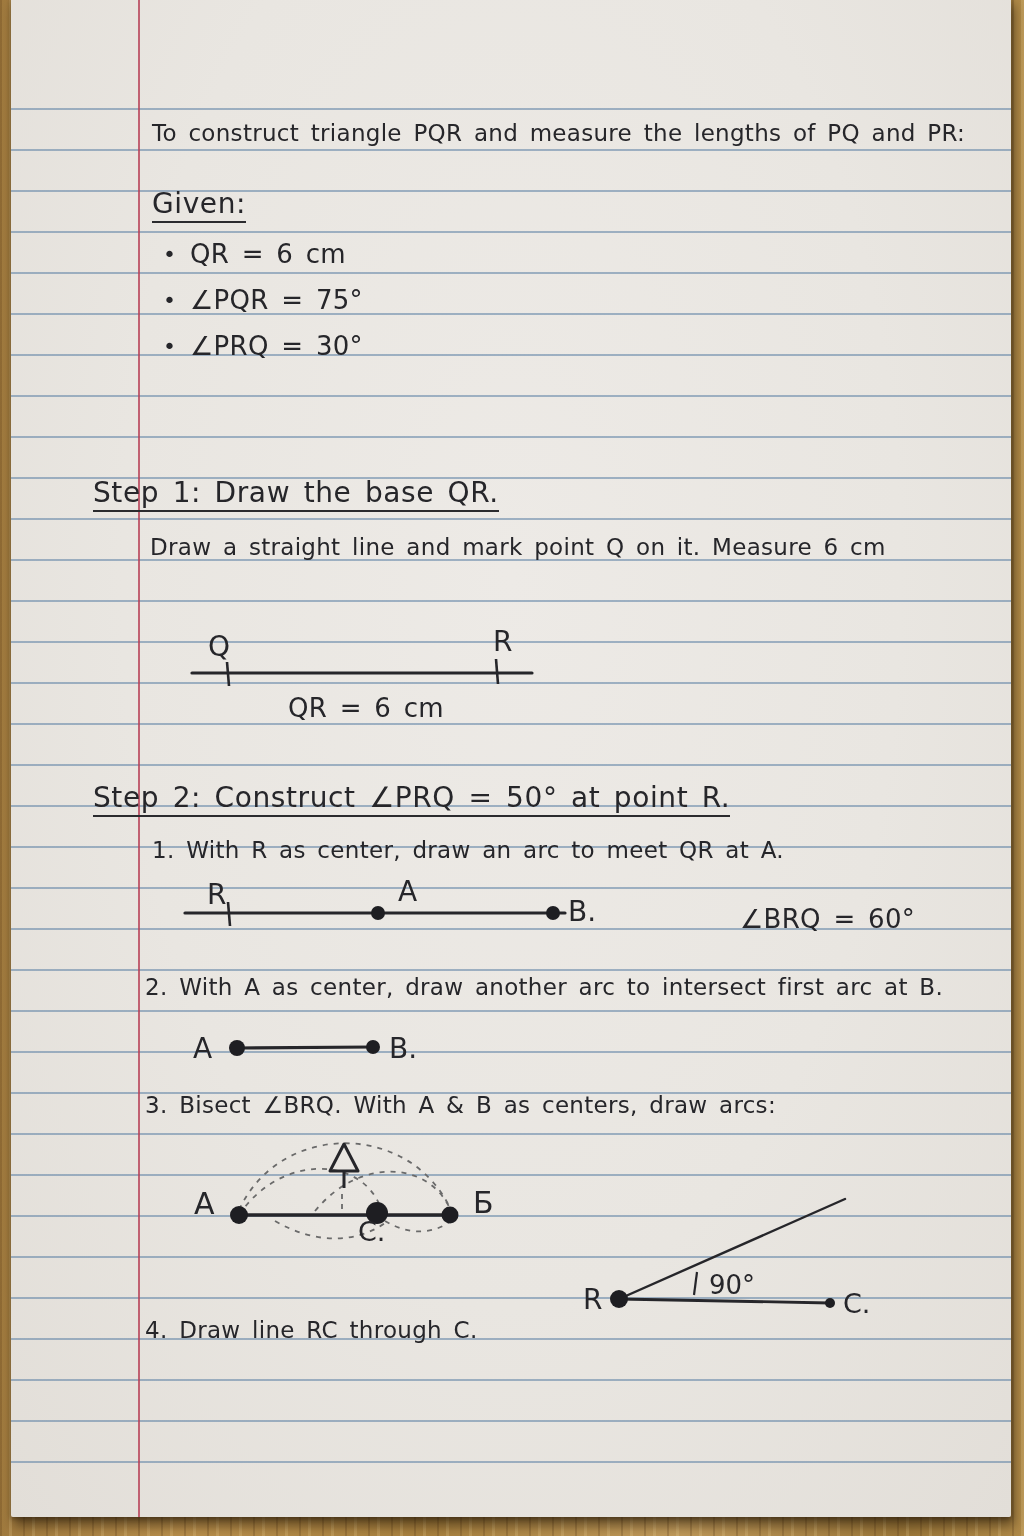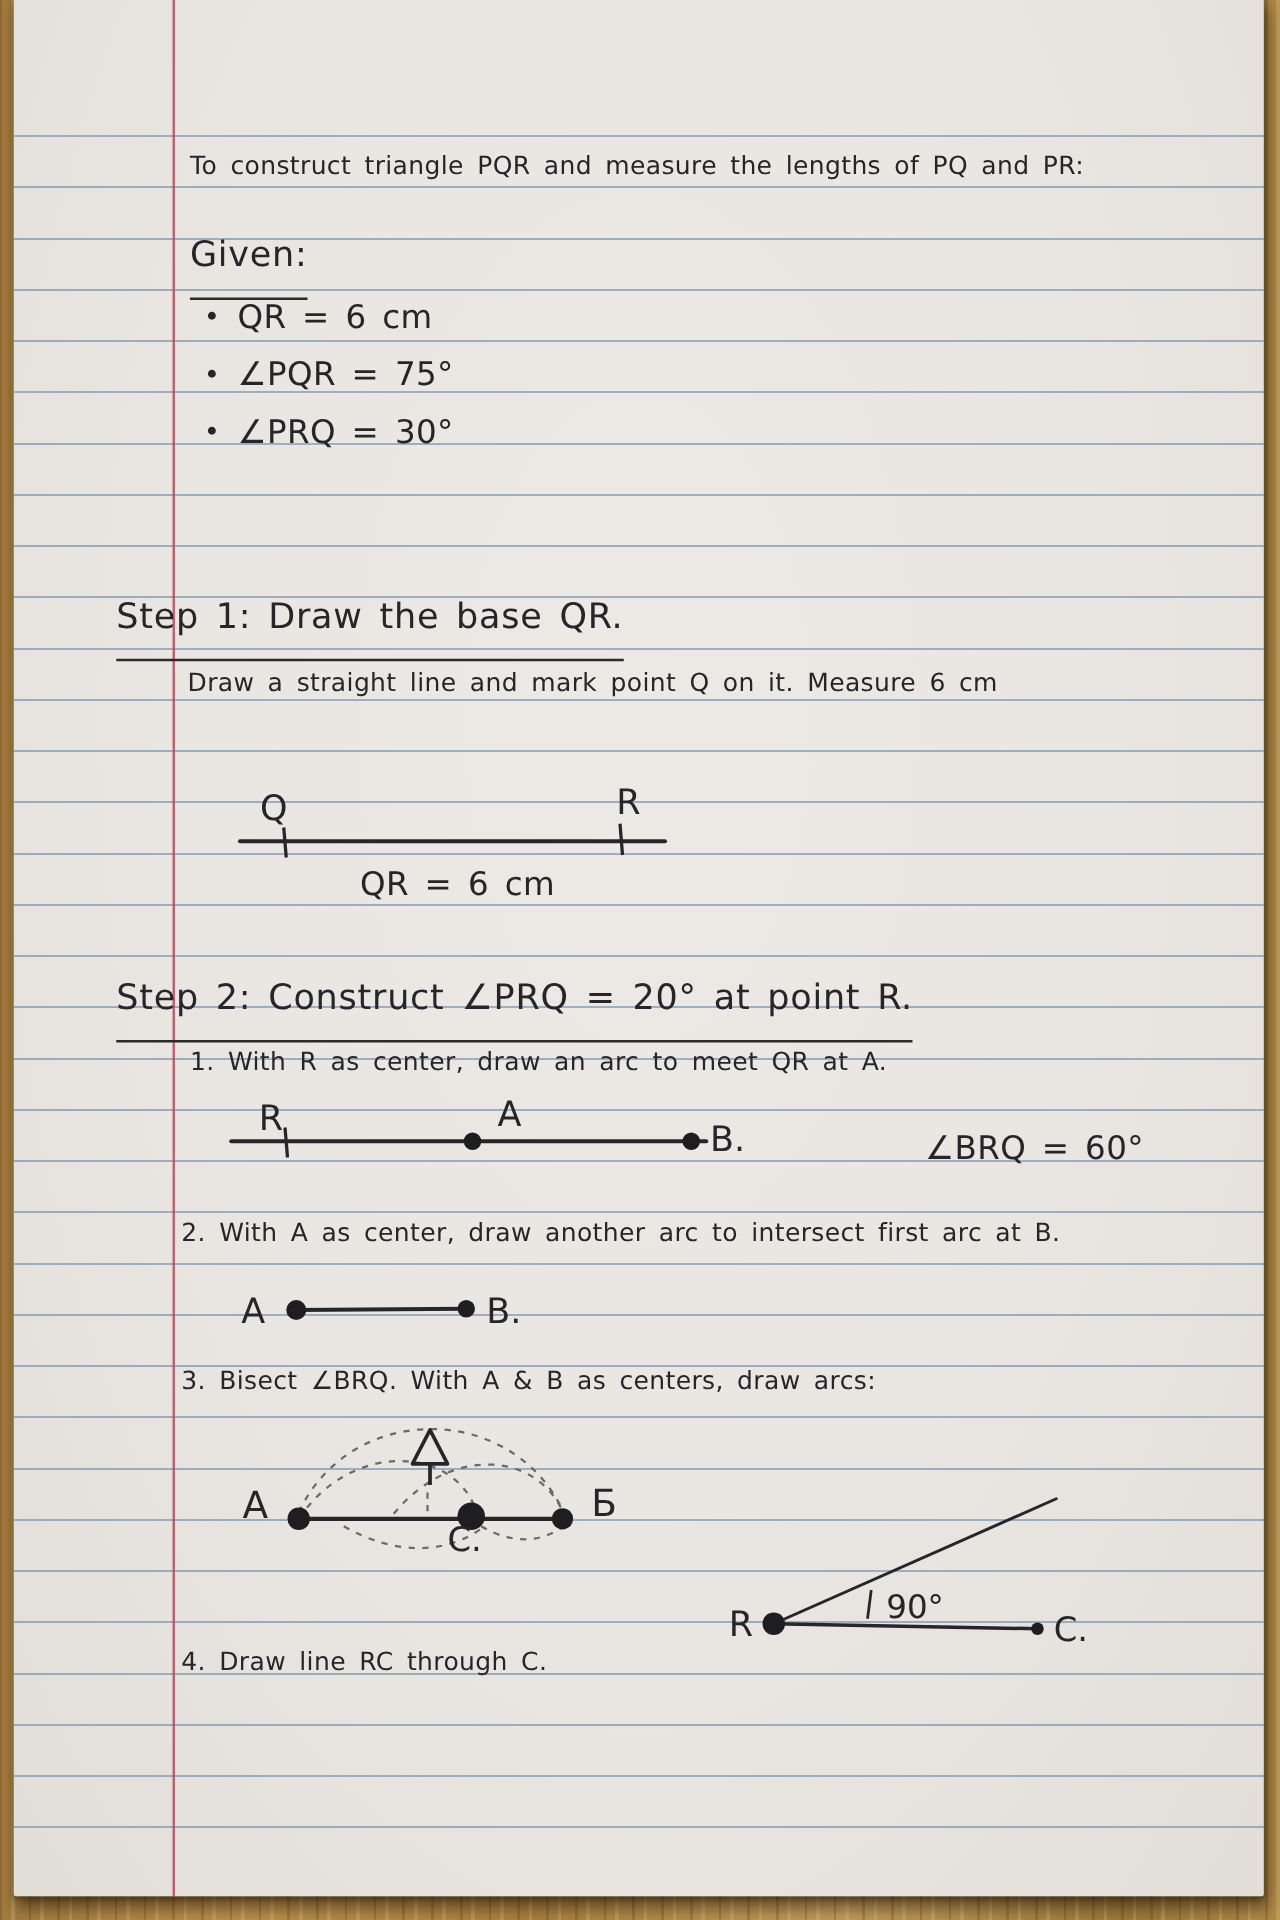--- a/index.html
+++ b/index.html
@@ -38,25 +38,25 @@
     background: rgba(183,64,86,0.8);
   }
   
   .hw {
     position: absolute;
     color: #26262a;
     letter-spacing: 0.3px;
     word-spacing: 4px;
     white-space: nowrap;
   }
-  .t24 { font-size: 20px; }
+  .t24 { font-size: 23px; }
   .t26 { font-size: 26px; }
   .t28 { font-size: 28px; letter-spacing: 0.6px; }
   .t31 { font-size: 31px; letter-spacing: 1px; }
-  .u   { display: inline-block; border-bottom: 2.5px solid #2b2b2e; padding-bottom: 18px; }
+  .u   { display: inline-block; border-bottom: 2.5px solid #2b2b2e; padding-bottom: 1px; }
   .body-lines div { height: 45px; }
   .bullets .row { display: flex; align-items: flex-start; height: 46px; }
   .bullets .marker { width: 27px; font-size: 22px; padding-top: 3px; }
   svg { position: absolute; overflow: visible; }
   svg text { font-family: "DejaVu Sans", sans-serif; fill: #26262a; }
 </style>
 </head>
 <body>
 
 <div class="desk"></div>
@@ -98,21 +98,21 @@
   <svg style="left:169px; top:630px;" width="370" height="70">
     <text x="28" y="30" font-size="28">Q</text>
     <text x="313" y="25" font-size="28">R</text>
     <line x1="12" y1="47" x2="352" y2="47" stroke="#26262a" stroke-width="3.2" stroke-linecap="round"></line>
     <line x1="47" y1="36" x2="49" y2="60" stroke="#26262a" stroke-width="2.6"></line>
     <line x1="316" y1="33" x2="318" y2="58" stroke="#26262a" stroke-width="2.6"></line>
   </svg>
   <div class="hw t26" style="left:277px; top:697px;">QR = 6 cm</div>
 
   <div class="hw t28" style="left:82px; top:785px;">
-    <span class="u">Step 2: Construct ∠PRQ = 20° at point R.</span>
+    <span class="u">Step 2: Construct ∠PRQ = 50° at point R.</span>
   </div>
 
   <div class="hw t24" style="left:141px; top:841px;">1. With R as center, draw an arc to meet QR at A.</div>
 
   <svg style="left:164px; top:878px;" width="460" height="70">
     <text x="32" y="30" font-size="28">R</text>
     <text x="223" y="27" font-size="28">A</text>
     <line x1="10" y1="39" x2="390" y2="39" stroke="#26262a" stroke-width="3.2" stroke-linecap="round"></line>
     <line x1="53" y1="28" x2="55" y2="52" stroke="#26262a" stroke-width="2.6"></line>
     <circle cx="203" cy="39" r="7" fill="#1e1e22"></circle>

